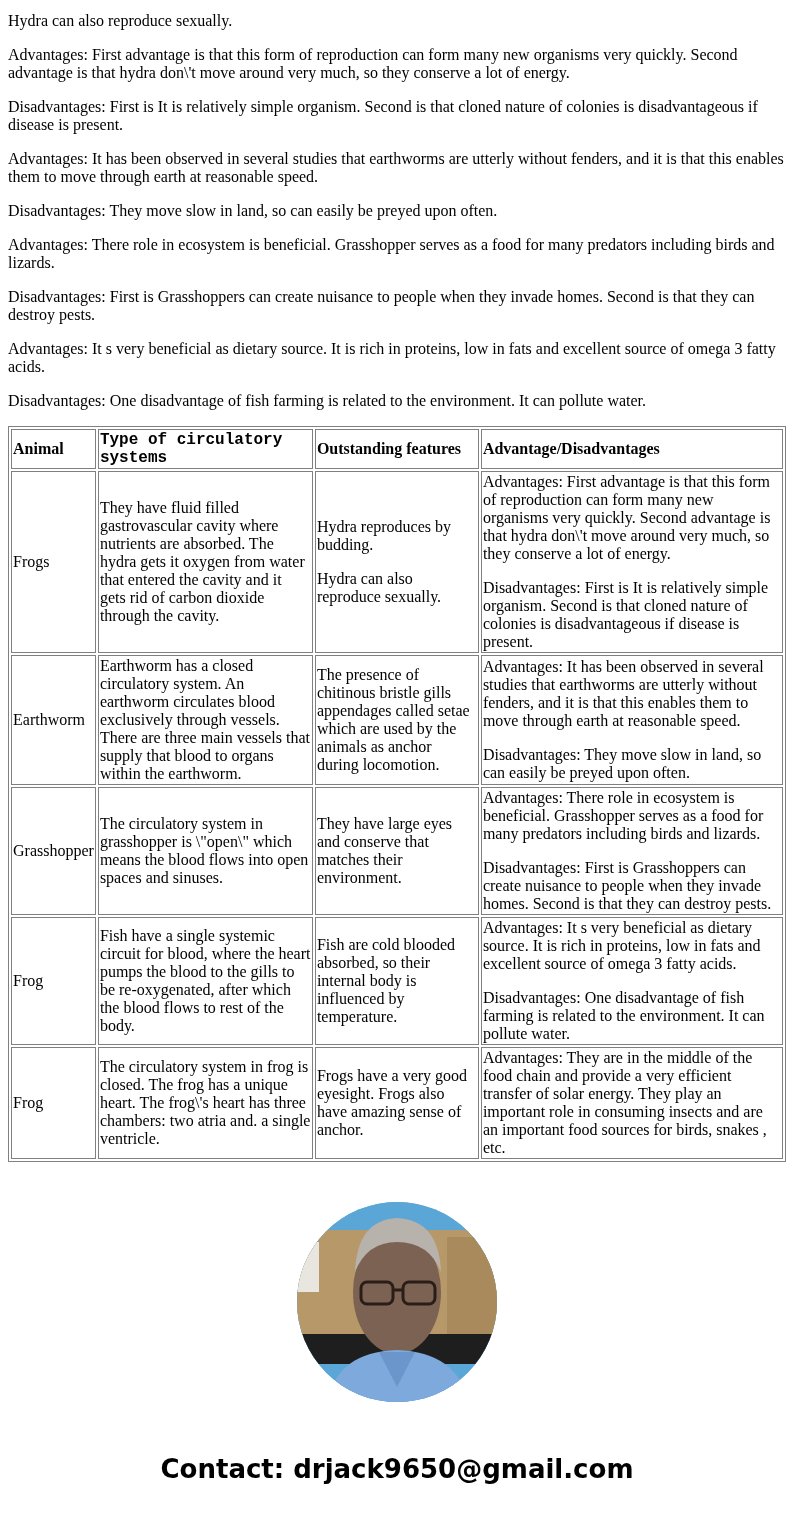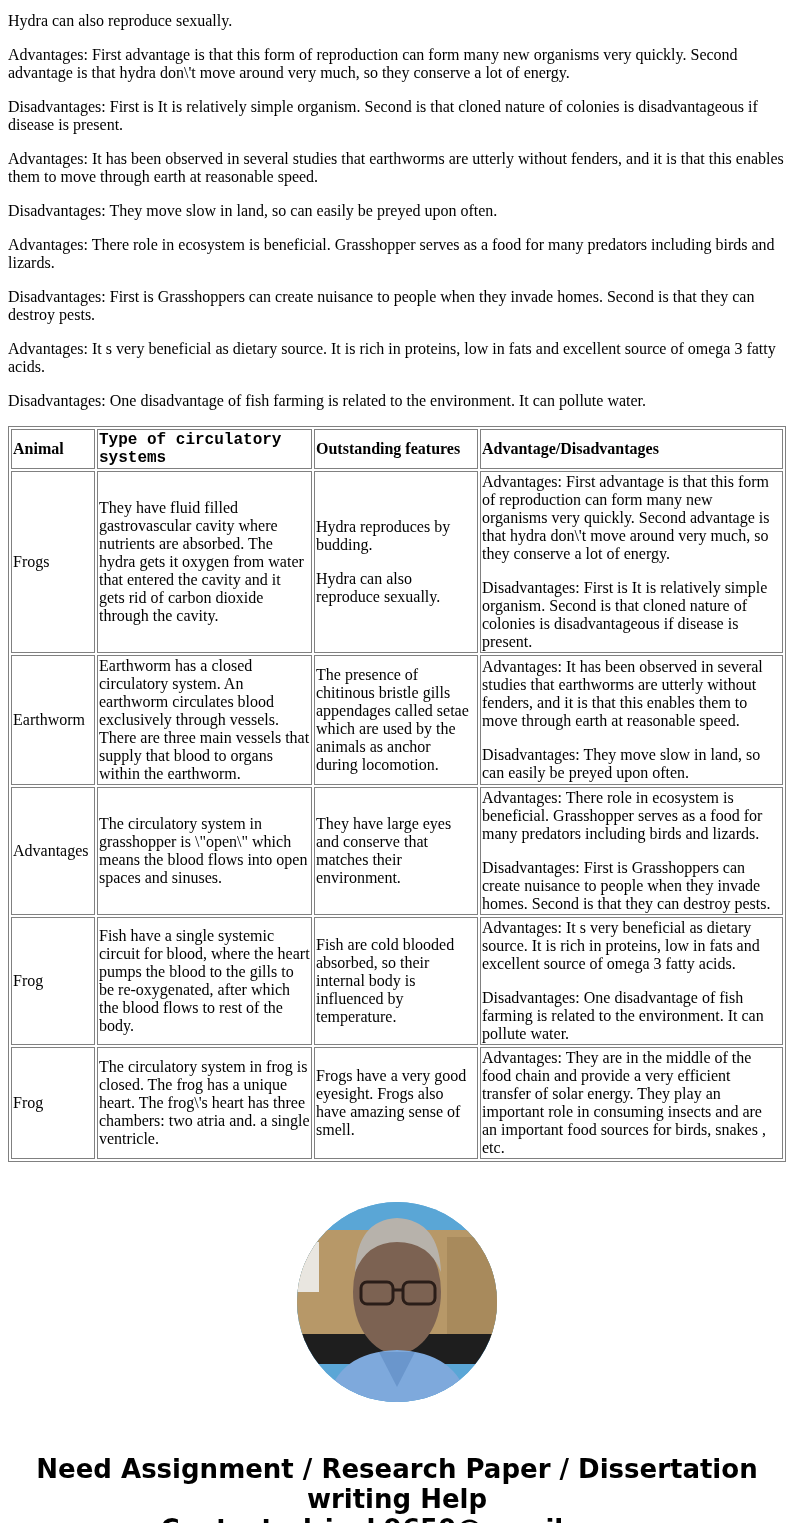--- a/index.html
+++ b/index.html
@@ -99,21 +99,21 @@
         <td>
           <p class="cell-para">The presence of chitinous bristle gills appendages called setae which are used by the animals as anchor during locomotion.</p>
         </td>
         <td>
           <p class="cell-para">Advantages: It has been observed in several studies that earthworms are utterly without fenders, and it is that this enables them to move through earth at reasonable speed.</p>
           <p class="cell-para">Disadvantages: They move slow in land, so can easily be preyed upon often.</p>
         </td>
       </tr>
 
       <tr>
-        <td>Advantages</td>
+        <td>Grasshopper</td>
         <td>The circulatory system in grasshopper is \"open\" which means the blood flows into open spaces and sinuses.</td>
         <td>
           <p class="cell-para">They have large eyes and conserve that matches their environment.</p>
         </td>
         <td>
           <p class="cell-para">Advantages: There role in ecosystem is beneficial. Grasshopper serves as a food for many predators including birds and lizards.</p>
           <p class="cell-para">Disadvantages: First is Grasshoppers can create nuisance to people when they invade homes. Second is that they can destroy pests.</p>
         </td>
       </tr>
 
@@ -126,21 +126,21 @@
         <td>
           <p class="cell-para">Advantages: It s very beneficial as dietary source. It is rich in proteins, low in fats and excellent source of omega 3 fatty acids.</p>
           <p class="cell-para">Disadvantages: One disadvantage of fish farming is related to the environment. It can pollute water.</p>
         </td>
       </tr>
 
       <tr>
         <td>Frog</td>
         <td>The circulatory system in frog is closed. The frog has a unique heart. The frog\'s heart has three chambers: two atria and. a single ventricle.</td>
         <td>
-          <p class="cell-para">Frogs have a very good eyesight. Frogs also have amazing sense of smell.</p>
+          <p class="cell-para">Frogs have a very good eyesight. Frogs also have amazing sense of anchor.</p>
         </td>
         <td>
           <p class="cell-para">Advantages: They are in the middle of the food chain and provide a very efficient transfer of solar energy. They play an important role in consuming insects and are an important food sources for birds, snakes , etc.</p>
         </td>
       </tr>
     </tbody>
   </table>
 
   <div class="avatar-wrap">
     <div class="avatar">
@@ -155,16 +155,15 @@
         <rect x="64" y="80" width="32" height="22" rx="6" fill="none" stroke="#2a1d18" stroke-width="3"></rect>
         <rect x="106" y="80" width="32" height="22" rx="6" fill="none" stroke="#2a1d18" stroke-width="3"></rect>
         <line x1="96" y1="88" x2="106" y2="88" stroke="#2a1d18" stroke-width="3"></line>
         <path d="M30 200 Q40 150 100 148 Q160 150 172 200 Z" fill="#7ea9dc"></path>
         <path d="M82 150 L100 185 L118 150 Z" fill="#6a96cc"></path>
       </svg>
     </div>
   </div>
 
   <div class="cta">
-    <div>Need Assignment / Research Paper / Dissertation writing Help</div>
     <div>Contact: drjack9650@gmail.com</div>
   </div>
 </div>
 
 </body></html>

